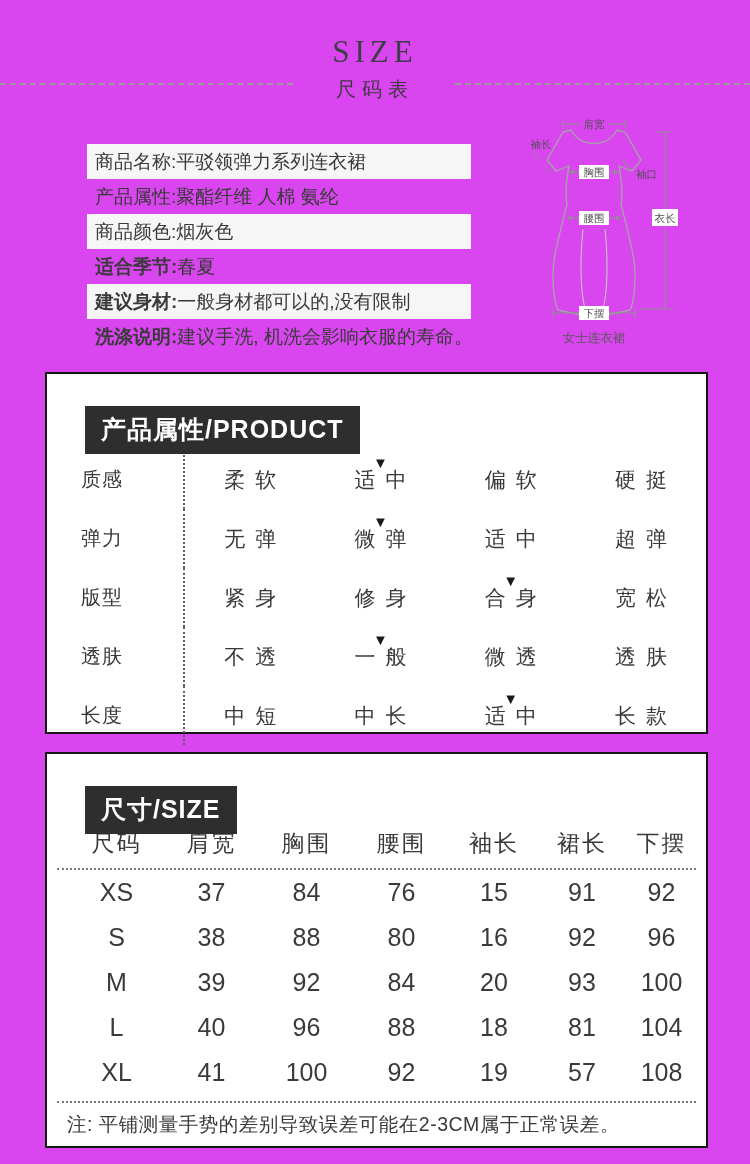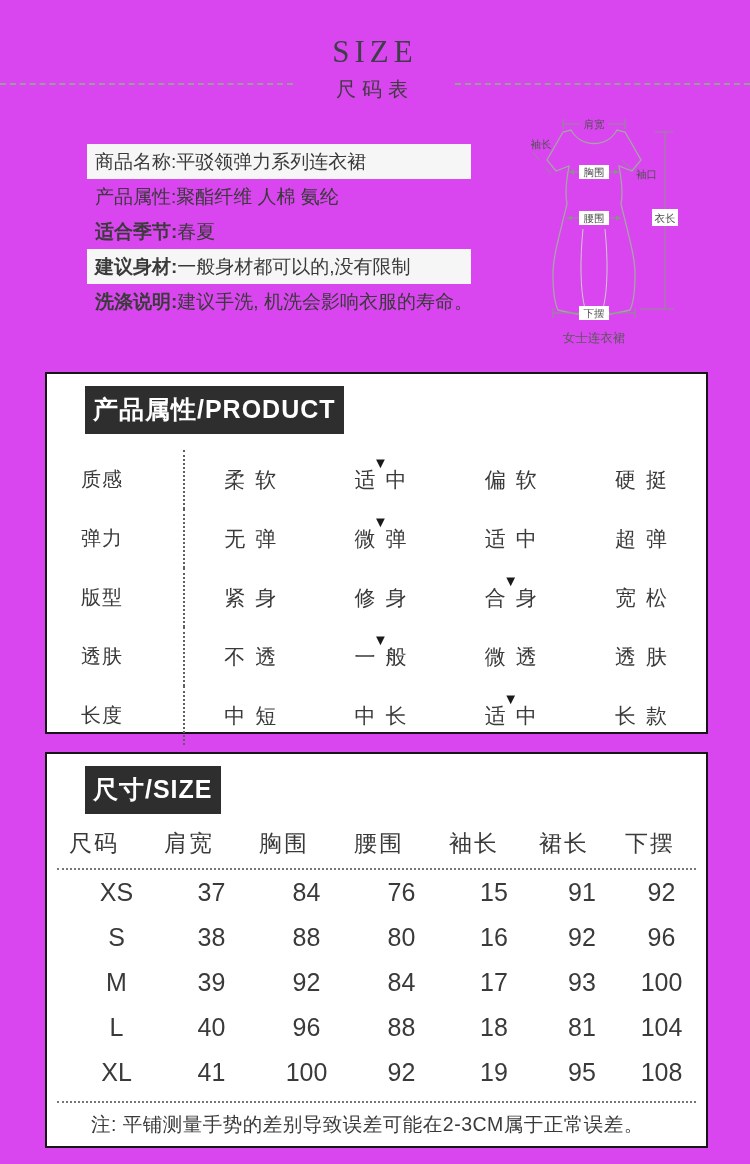--- a/index.html
+++ b/index.html
@@ -24,58 +24,59 @@
 
   
   .diagram { position:absolute; left:505px; top:104px; }
   .diagram text { font-size:10.5px; fill:#4f4f4f; font-family:"Liberation Sans","DejaVu Sans",sans-serif; }
   .diagram .caption { font-size:12.5px; fill:#5a5a5a; }
 
   
   .box { position:absolute; left:45px; width:663px; border:2px solid #161616; background:#fff; }
   .box1 { top:372px; height:362px; }
   .box2 { top:752px; height:396px; }
-  .tag { position:absolute; left:38px; top:12px; background:#2e2e2e; color:#fff;
-         font-size:25px; font-weight:bold; padding:7px 8px 8px; letter-spacing:1px; }
+  .tag { position:absolute; left:38px; top:32px; background:#2e2e2e; color:#fff;
+         font-size:25px; font-weight:bold; padding:7px 16px 8px; letter-spacing:1px; }
 
   
   .attr-rows { margin-top:76px; }
   .attr-row { height:59px; display:flex; align-items:stretch; }
   .attr-name-cell { width:138px; padding-left:34px; font-size:20px; letter-spacing:1px;
                     display:flex; align-items:center; border-right:2px dotted #5f5f5f; }
   .attr-opts { flex:1; display:flex; }
   .attr-opt { flex:1; position:relative; display:flex; align-items:center; justify-content:center;
               font-size:21px; }
   .opt-text { letter-spacing:10px; margin-right:-10px; }
   .marker { position:absolute; top:5px; left:50%; transform:translateX(-50%);
             font-size:15px; color:#1a1a1a; line-height:1; }
 
   
   .size-grid { display:grid; grid-template-columns:95px 95px 95px 95px 90px 86px 1fr;
                padding:0 8px 0 22px; }
-  .size-grid > div { text-align:left; }
+  .size-grid > div { text-align:center; }
   .size-head { margin-top:74px; font-size:23px; letter-spacing:2px; height:34px; }
   .dot-line { border-top:2px dotted #777; margin:6px 10px 0; }
   .size-row { height:45px; font-size:25px; }
   .size-row > div { display:flex; align-items:center; justify-content:center; }
-  .size-note { margin-top:8px; padding-left:44px; font-size:19.5px; letter-spacing:0.5px; }
+  .size-note { margin-top:8px; padding-left:20px; font-size:19.5px; letter-spacing:0.5px; }
 </style>
 </head>
 <body>
 
 <div class="page">
 
   <div class="title-en">SIZE</div>
   <div class="dash dash-left"></div>
   <div class="dash dash-right"></div>
   <div class="title-zh">尺码表</div>
 
   <div class="info-list">
     <div class="info-row shade"><span class="info-label">商品名称:</span><span class="info-value">平驳领弹力系列连衣裙</span></div>
     <div class="info-row"><span class="info-label">产品属性:</span><span class="info-value">聚酯纤维 人棉 氨纶</span></div>
+    <div class="info-row shade"><span class="info-label">商品颜色:</span><span class="info-value">烟灰色</span></div>
     <div class="info-row"><span class="info-label bold">适合季节:</span><span class="info-value">春夏</span></div>
     <div class="info-row shade"><span class="info-label bold">建议身材:</span><span class="info-value">一般身材都可以的,没有限制</span></div>
     <div class="info-row"><span class="info-label bold">洗涤说明:</span><span class="info-value">建议手洗, 机洗会影响衣服的寿命。</span></div>
   </div>
 
   <svg class="diagram" width="240" height="252" viewBox="0 0 240 252">
     <g stroke="#a5a5a5" stroke-width="1.3" fill="none">
       <path d="M66,26 C76,44 102,44 112,26 L120,28 L136,56 L127,67 L114,62
                C117,78 118,90 116,100 C126,140 130,155 130,170 C130,188 128,200 125,206
                Q89,216 53,206 C50,200 48,188 48,170 C48,155 52,140 62,100
@@ -259,40 +260,40 @@
       <div>80</div>
       <div>16</div>
       <div>92</div>
       <div>96</div>
     </div>
     <div class="size-grid size-row">
       <div>M</div>
       <div>39</div>
       <div>92</div>
       <div>84</div>
-      <div>17</div>
+      <div>20</div>
       <div>93</div>
       <div>100</div>
     </div>
     <div class="size-grid size-row">
       <div>L</div>
       <div>40</div>
       <div>96</div>
       <div>88</div>
       <div>18</div>
       <div>81</div>
       <div>104</div>
     </div>
     <div class="size-grid size-row">
       <div>XL</div>
       <div>41</div>
       <div>100</div>
       <div>92</div>
       <div>19</div>
-      <div>95</div>
+      <div>57</div>
       <div>108</div>
     </div>
 
     <div class="dot-line"></div>
     <div class="size-note">注: 平铺测量手势的差别导致误差可能在2-3CM属于正常误差。</div>
   </div>
 
 </div>
 
 </body></html>

